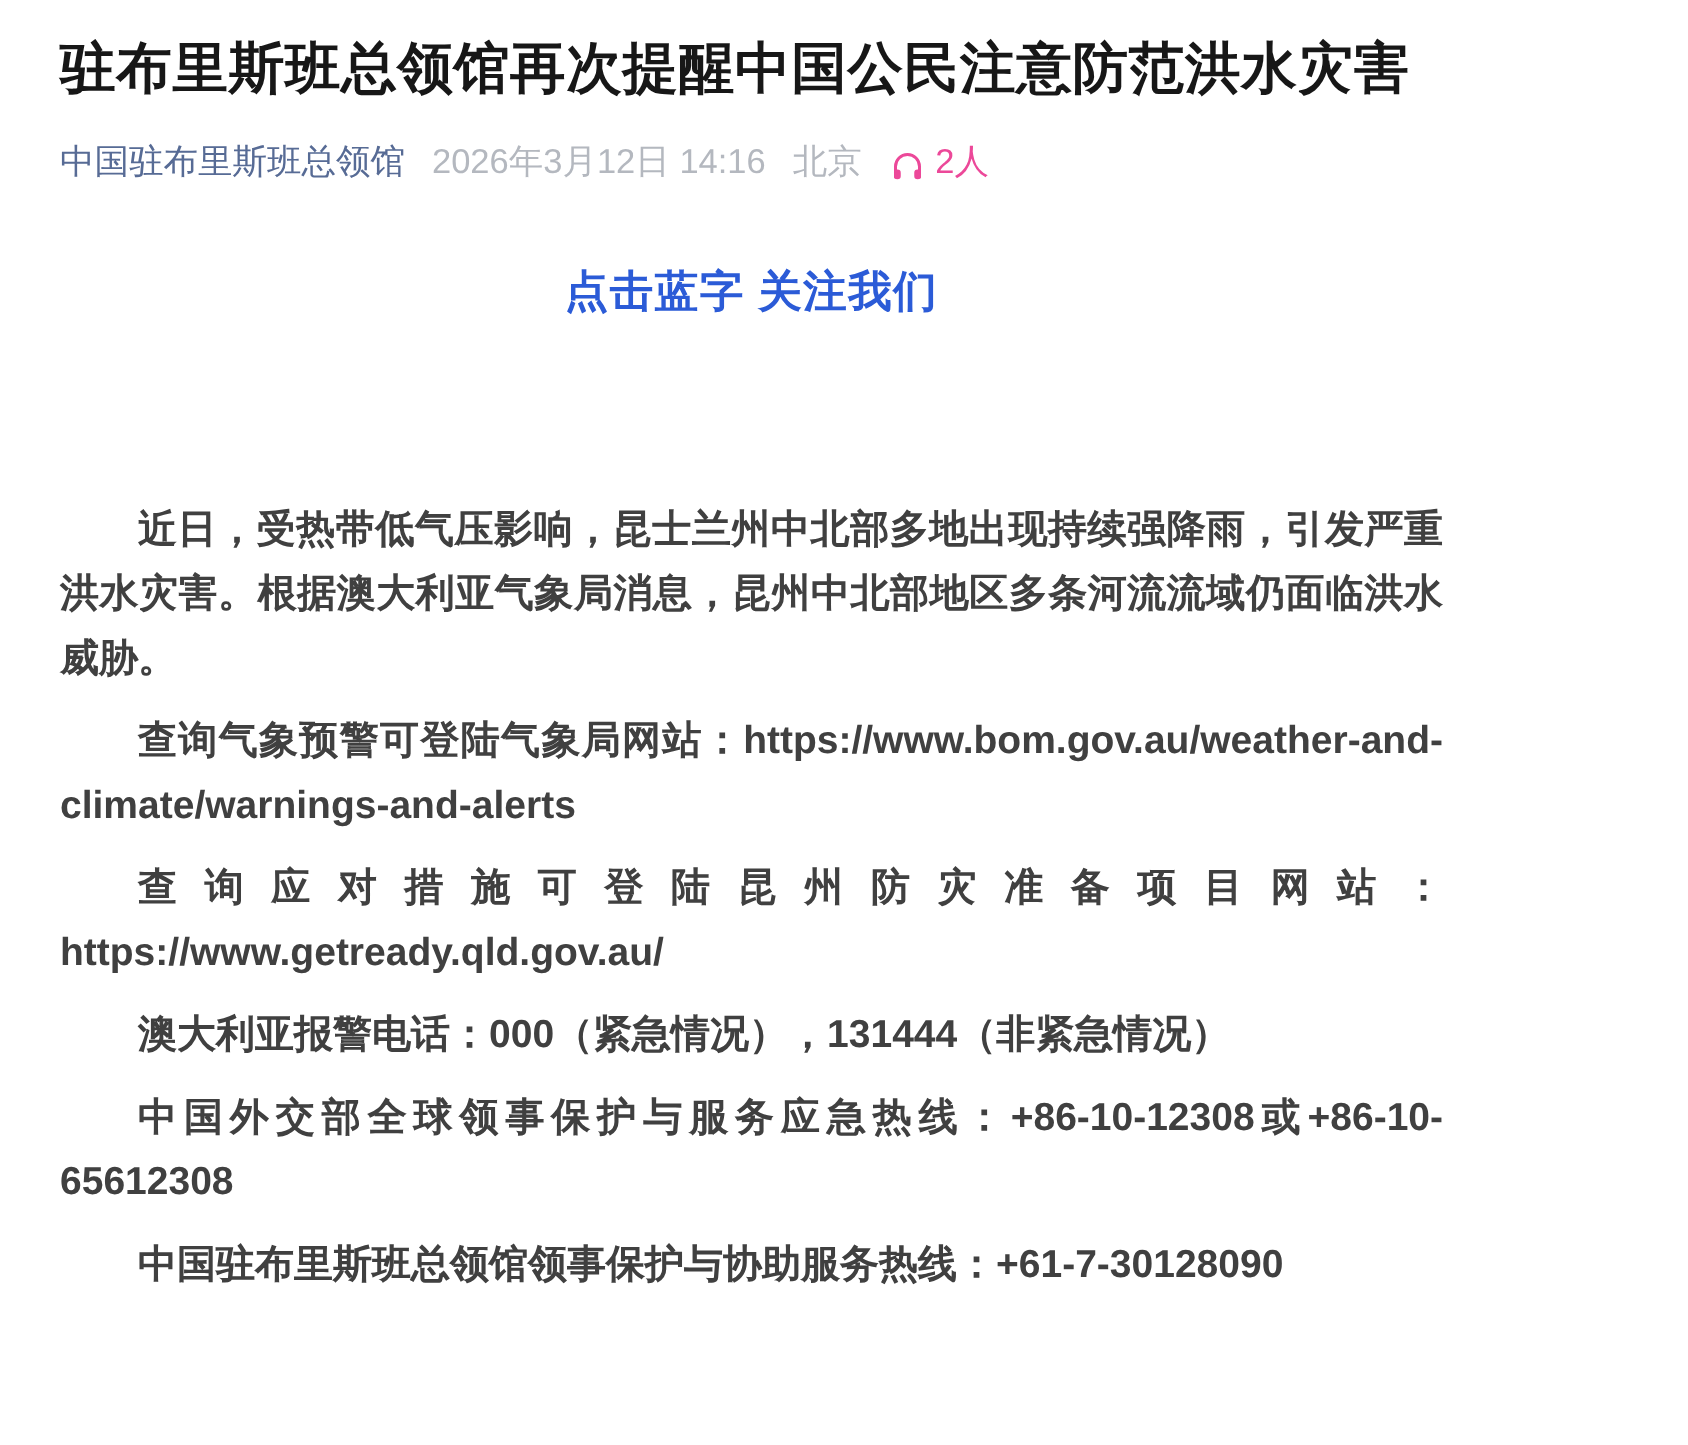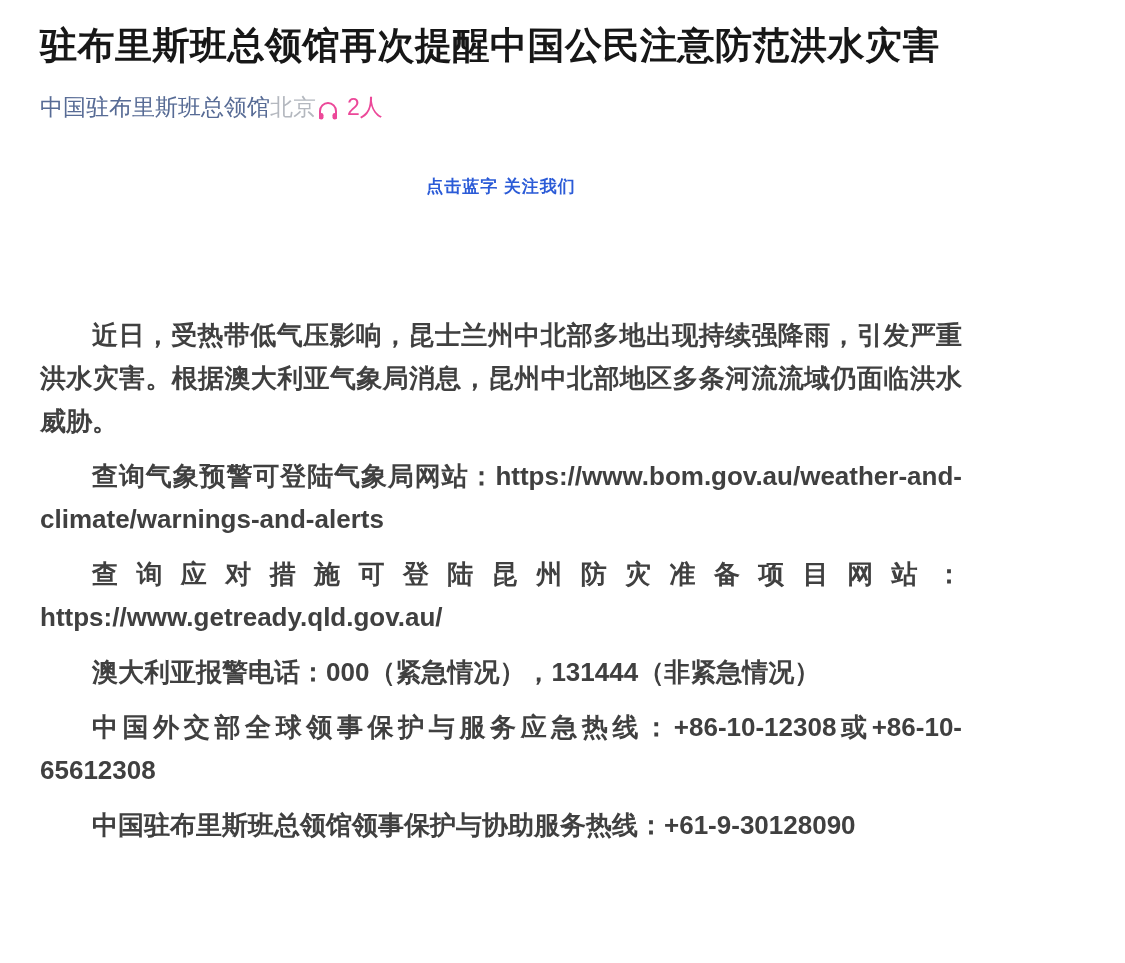--- a/index.html
+++ b/index.html
@@ -21,20 +21,21 @@
     font-size: 37px;
     line-height: 1.3;
     font-weight: 700;
     color: #171717;
     letter-spacing: 0.5px;
   }
   .byline {
     margin-top: 22px;
     display: flex;
     align-items: center;
+    gap: 18px;
     font-size: 23px;
     white-space: nowrap;
   }
   .account {
     color: #576b95;
     cursor: pointer;
   }
   .meta {
     color: #b4b8bf;
   }
@@ -44,21 +45,21 @@
     align-items: flex-end;
     gap: 7px;
     cursor: pointer;
   }
   .listen svg {
     display: block;
   }
   .cta {
     margin-top: 52px;
     text-align: center;
-    font-size: 17px;
+    font-size: 29px;
     font-weight: 700;
     color: #2b5bd7;
     letter-spacing: 1px;
     cursor: pointer;
   }
   .content {
     margin-top: 116px;
     font-weight: bold;
   }
   p.body-p {
@@ -73,20 +74,21 @@
 </style>
 </head>
 <body>
 
 <div class="page">
 
   <h1 class="title">驻布里斯班总领馆再次提醒中国公民注意防范洪水灾害</h1>
 
   <div class="byline">
     <span class="account">中国驻布里斯班总领馆</span>
+    <span class="meta">2026年3月12日 14:16</span>
     <span class="meta">北京</span>
     <span class="listen">
       <span>
         <svg width="24" height="24" viewBox="0 0 24 24" fill="none" stroke="currentColor" stroke-width="2" stroke-linecap="round">
           <path d="M4 19v-7a8 8 0 0 1 16 0v7"></path>
           <rect x="3" y="14" width="4.5" height="6.5" rx="2.2" fill="currentColor" stroke="none"></rect>
           <rect x="16.5" y="14" width="4.5" height="6.5" rx="2.2" fill="currentColor" stroke="none"></rect>
         </svg>
       </span>
       <span>2人</span>
@@ -96,16 +98,16 @@
   <div class="cta">
     <span>点击蓝字 关注我们</span>
   </div>
 
   <div class="content">
     <p class="body-p">近日，受热带低气压影响，昆士兰州中北部多地出现持续强降雨，引发严重洪水灾害。根据澳大利亚气象局消息，昆州中北部地区多条河流流域仍面临洪水威胁。</p>
     <p class="body-p">查询气象预警可登陆气象局网站：https://www.bom.gov.au/weather-and-climate/warnings-and-alerts</p>
     <p class="body-p">查询应对措施可登陆昆州防灾准备项目网站：https://www.getready.qld.gov.au/</p>
     <p class="body-p">澳大利亚报警电话：000（紧急情况），131444（非紧急情况）</p>
     <p class="body-p">中国外交部全球领事保护与服务应急热线：+86-10-12308或+86-10-65612308</p>
-    <p class="body-p">中国驻布里斯班总领馆领事保护与协助服务热线：+61-9-30128090</p>
+    <p class="body-p">中国驻布里斯班总领馆领事保护与协助服务热线：+61-7-30128090</p>
   </div>
 
 </div>
 
 </body></html>

